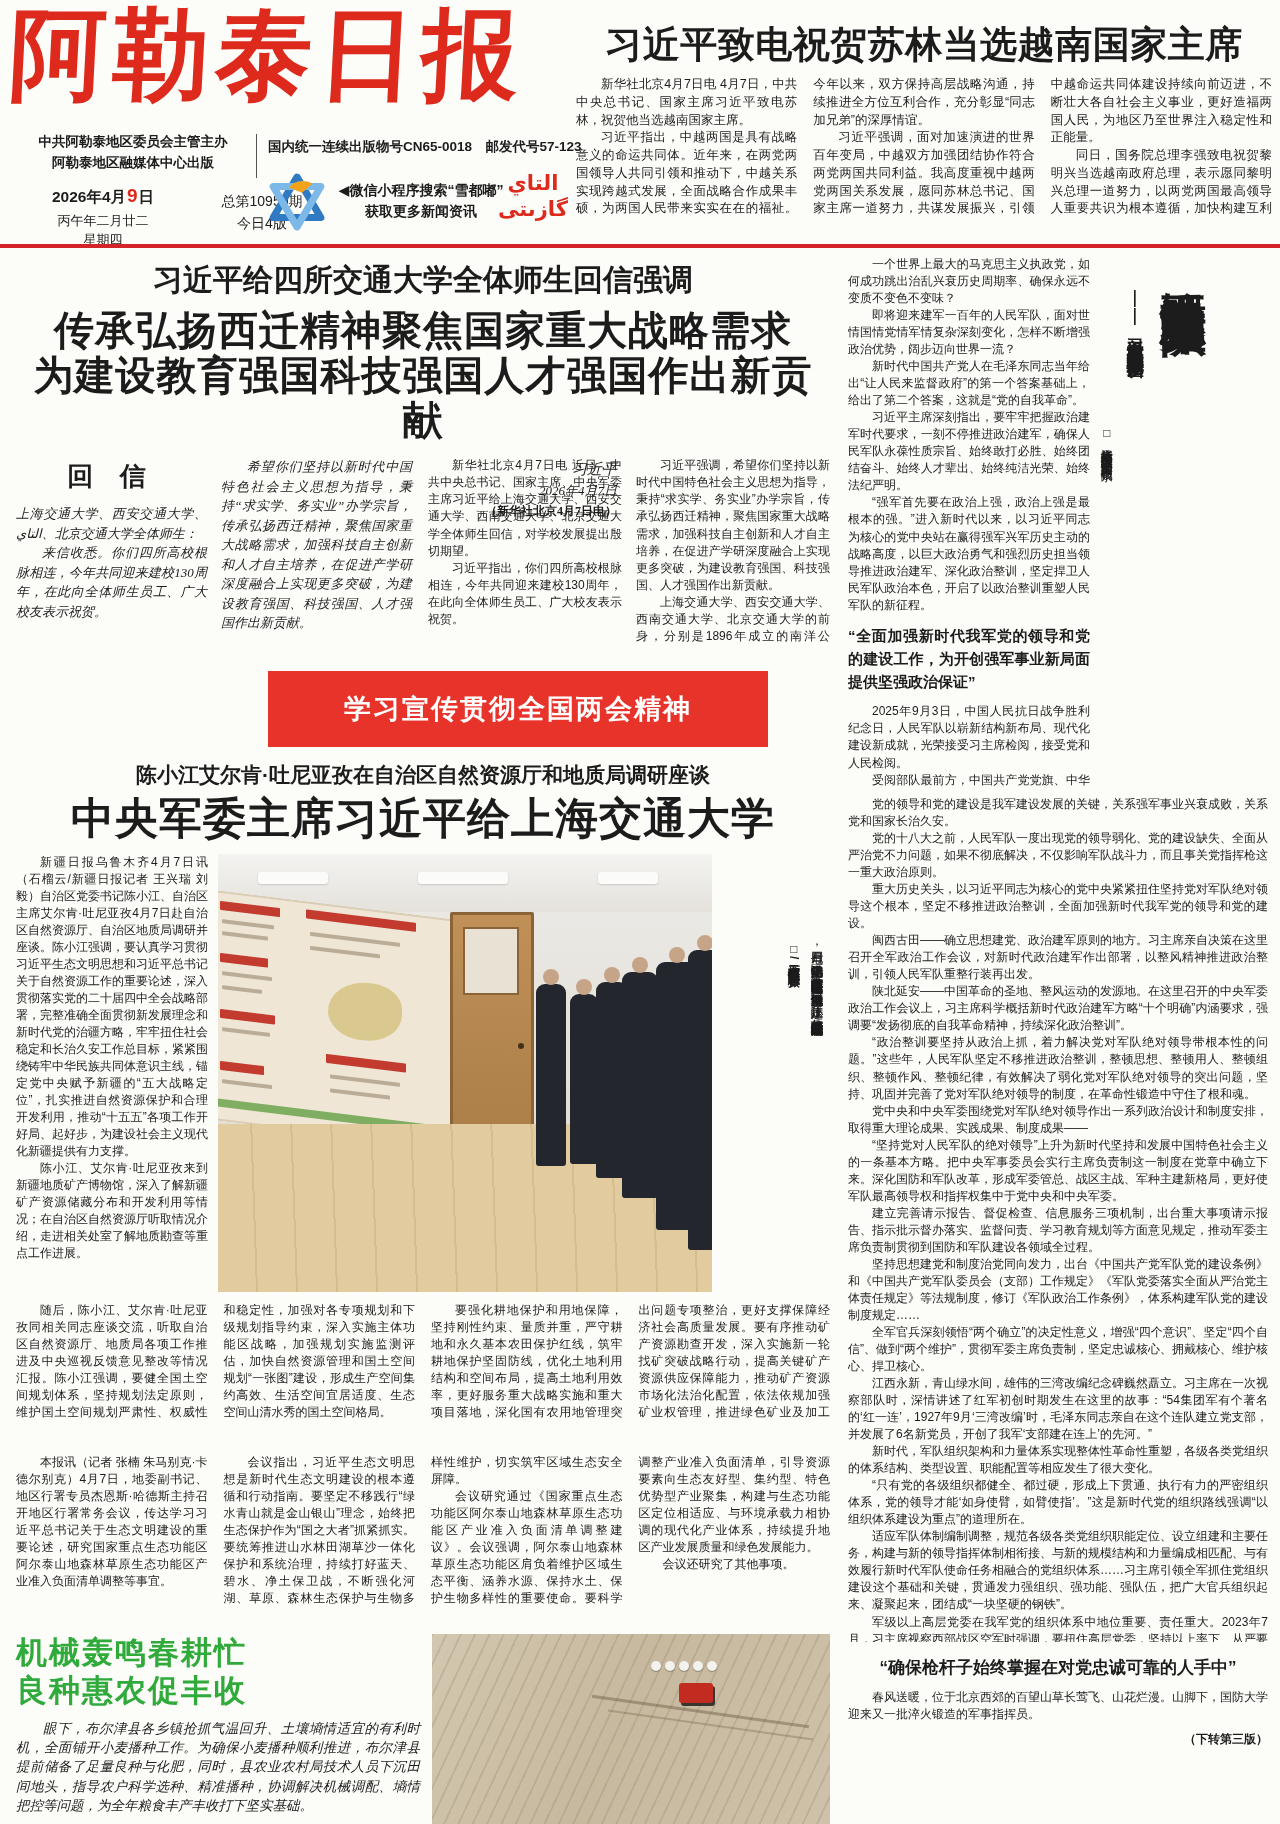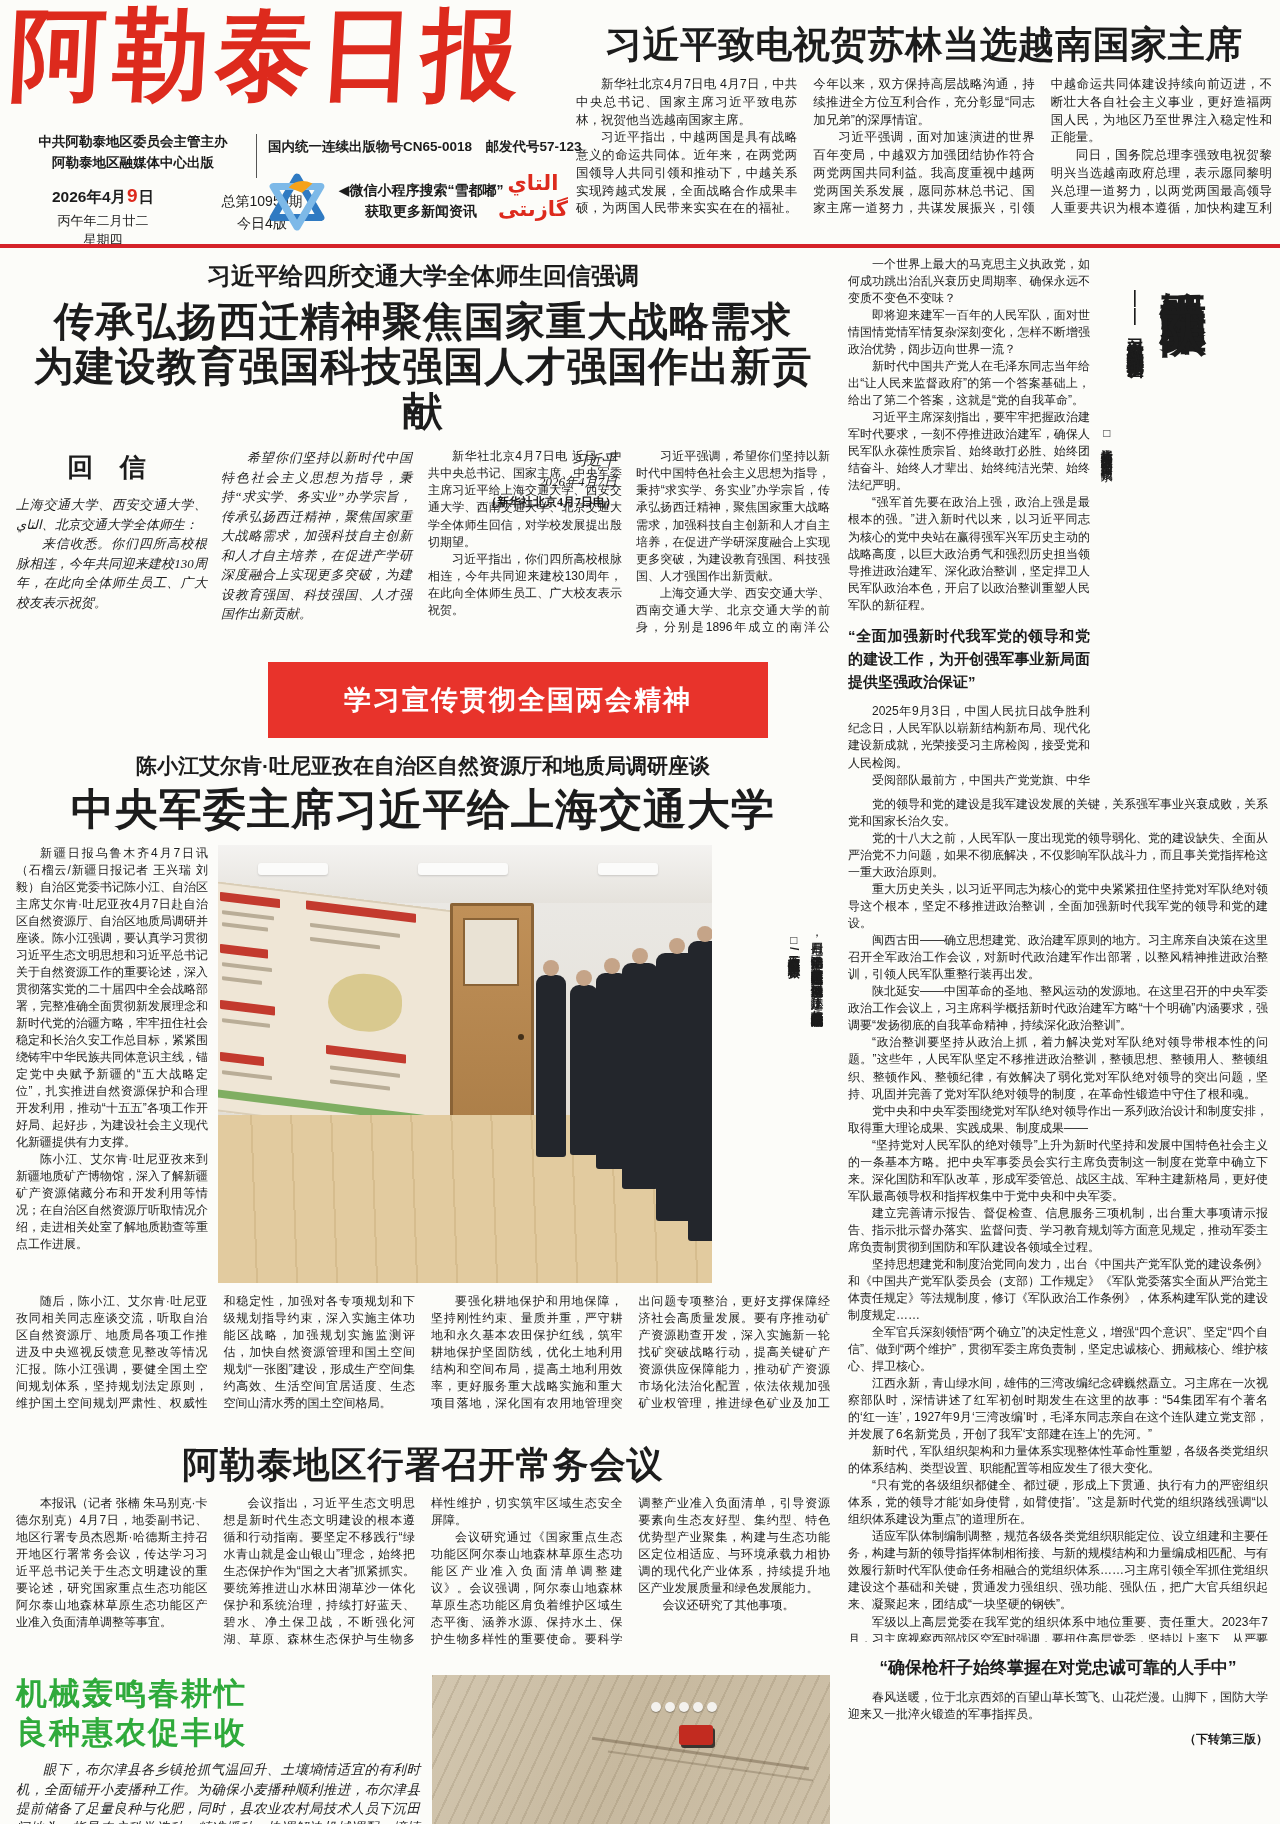--- a/index.html
+++ b/index.html
@@ -29,21 +29,21 @@
   .vietnam{position:absolute;left:576px;top:18px;width:696px;}
   .vn-h1{font-size:37px;font-weight:900;text-align:center;margin:2px 0 6px;letter-spacing:0.5px;white-space:nowrap;}
   .vn-h2{font-family:"Liberation Serif",serif;font-size:23px;font-weight:bold;text-align:center;margin:0 0 12px;}
   .vn-body{column-count:3;column-gap:16px;height:152px;overflow:hidden;font-size:12.5px;}
 
   .red-rule{position:absolute;left:0;top:244px;width:1280px;height:4px;background:var(--rule-red);}
 
   
   .leftcol{position:absolute;left:16px;top:256px;width:814px;}
   .kicker{font-family:"Liberation Serif",serif;font-weight:bold;text-align:center;}
-  .a1-kicker{font-size:24px;margin:4px 0 8px;}
+  .a1-kicker{font-size:30px;margin:4px 0 8px;}
   .big-h{font-family:"Liberation Serif",serif;font-weight:900;text-align:center;line-height:1.12;letter-spacing:1px;}
   .a1-h{font-size:40px;}
   .a1-cols{display:flex;gap:16px;margin-top:14px;height:198px;overflow:hidden;}
   .letter{width:396px;font-family:"Liberation Serif",serif;font-style:italic;font-size:13px;column-count:2;column-gap:14px;}
   .letter p{line-height:1.5;}
   .letter p:first-child{text-indent:0;}
   .letter-title{font-style:normal;font-weight:bold;font-size:26px;text-align:center;letter-spacing:10px;margin:2px 0 10px;}
   .sig{font-style:italic;text-align:right;line-height:1.6;margin-top:6px;}
   .sig .nm{font-size:15px;}
   .sig .src{font-style:normal;font-weight:bold;font-size:12px;}
@@ -254,21 +254,20 @@
         </div>
       </div>
 
       <div class="a2-bottom just">
           <p>随后，陈小江、艾尔肯·吐尼亚孜同相关同志座谈交流，听取自治区自然资源厅、地质局各项工作推进及中央巡视反馈意见整改等情况汇报。陈小江强调，要健全国土空间规划体系，坚持规划法定原则，维护国土空间规划严肃性、权威性和稳定性，加强对各专项规划和下级规划指导约束，深入实施主体功能区战略，加强规划实施监测评估，加快自然资源管理和国土空间规划“一张图”建设，形成生产空间集约高效、生活空间宜居适度、生态空间山清水秀的国土空间格局。</p>
           <p>要强化耕地保护和用地保障，坚持刚性约束、量质并重，严守耕地和永久基本农田保护红线，筑牢耕地保护坚固防线，优化土地利用结构和空间布局，提高土地利用效率，更好服务重大战略实施和重大项目落地，深化国有农用地管理突出问题专项整治，更好支撑保障经济社会高质量发展。要有序推动矿产资源勘查开发，深入实施新一轮找矿突破战略行动，提高关键矿产资源供应保障能力，推动矿产资源市场化法治化配置，依法依规加强矿业权管理，推进绿色矿业及加工产业集群建设，加快把新疆矿产资源优势转化为产业优势、发展优势，更好惠及群众、造福民生。</p>
         </div>
     </section>
 
     <section class="a3">
-      <div class="big-h a3-h">阿勒泰地区行署召开常务会议</div>
       <div class="a3-cols just">
           <p>本报讯（记者 张楠 朱马别克·卡德尔别克）4月7日，地委副书记、地区行署专员杰恩斯·哈德斯主持召开地区行署常务会议，传达学习习近平总书记关于生态文明建设的重要论述，研究国家重点生态功能区阿尔泰山地森林草原生态功能区产业准入负面清单调整等事宜。</p>
           <p>会议指出，习近平生态文明思想是新时代生态文明建设的根本遵循和行动指南。要坚定不移践行“绿水青山就是金山银山”理念，始终把生态保护作为“国之大者”抓紧抓实。要统筹推进山水林田湖草沙一体化保护和系统治理，持续打好蓝天、碧水、净土保卫战，不断强化河湖、草原、森林生态保护与生物多样性维护，切实筑牢区域生态安全屏障。</p>
           <p>会议研究通过《国家重点生态功能区阿尔泰山地森林草原生态功能区产业准入负面清单调整建议》。会议强调，阿尔泰山地森林草原生态功能区肩负着维护区域生态平衡、涵养水源、保持水土、保护生物多样性的重要使命。要科学调整产业准入负面清单，引导资源要素向生态友好型、集约型、特色优势型产业聚集，构建与生态功能区定位相适应、与环境承载力相协调的现代化产业体系，持续提升地区产业发展质量和绿色发展能力。</p>
           <p>会议还研究了其他事项。</p>
         </div>
     </section>
 
     <section class="a4">
       <div class="a4-left">

